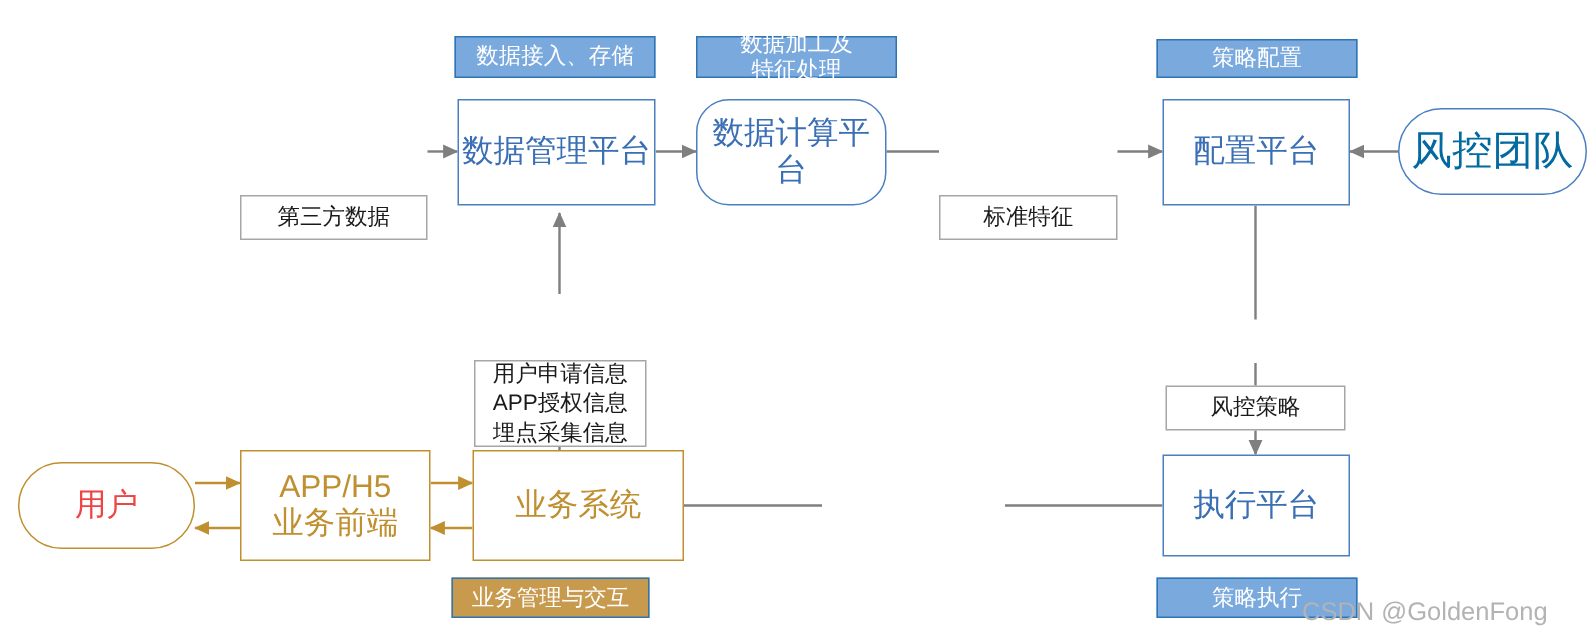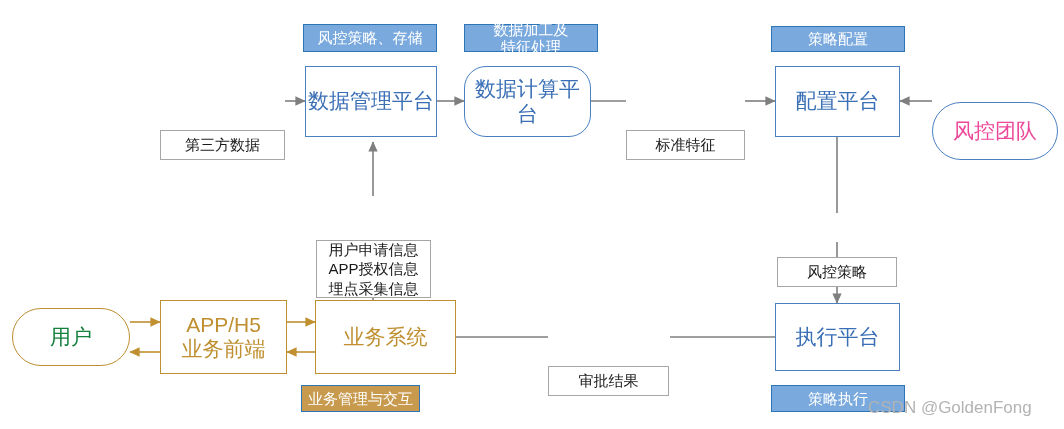--- a/index.html
+++ b/index.html
@@ -57,29 +57,28 @@
   .chip-gold{
     border:1.5px solid #2e75b6;
     background:#c79a4e;
     color:#ffffff;
     font-size:15px;
   }
   
   .pill-blue{
     border:1.5px solid #4a7fc1;
     background:#ffffff;
-    color:#ec4899;
-    font-size:21px;
+    color:#0369a1;
+    font-size:27px;
     border-radius:999px;
-    margin-top:30px;
   }
   .pill-gold{
     border:1.5px solid #bf8f30;
     background:#ffffff;
-    color:#15803d;
+    color:#ef4444;
     font-size:21px;
     border-radius:999px;
     justify-content:center;
   }
   .edges{
     position:absolute;
     left:0;top:0;
     width:1064px;height:429px;
     pointer-events:none;
   }
@@ -132,21 +131,21 @@
 
       <line x1="130" y1="322" x2="160" y2="322" marker-end="url(#arwGold)"></line>
       <line x1="160" y1="352" x2="130" y2="352" marker-end="url(#arwGold)"></line>
 
       <line x1="287" y1="322" x2="315" y2="322" marker-end="url(#arwGold)"></line>
       <line x1="315" y1="352" x2="287" y2="352" marker-end="url(#arwGold)"></line>
     </g>
   </svg>
 
   <div class="node chip-blue" style="left:303px;top:24px;width:134px;height:28px;">
-    <span class="lbl">风控策略、存储</span>
+    <span class="lbl">数据接入、存储</span>
   </div>
 
   <div class="node chip-blue" style="left:464px;top:24px;width:134px;height:28px;align-items:center;">
     <span class="lbl">数据加工及
 特征处理</span>
   </div>
 
   <div class="node chip-blue" style="left:771px;top:26px;width:134px;height:26px;">
     <span class="lbl">策略配置</span>
   </div>
@@ -191,30 +190,27 @@
 
   <div class="node box-gold" style="left:160px;top:300px;width:127px;height:74px;">
     <span class="lbl">APP/H5
 业务前端</span>
   </div>
 
   <div class="node box-gold" style="left:315px;top:300px;width:141px;height:74px;">
     <span class="lbl">业务系统</span>
   </div>
 
-  <div class="node box-plain" style="left:548px;top:322px;width:121px;height:30px;">
-    <span class="lbl">审批结果</span>
-  </div>
 
   <div class="node box-blue" style="left:775px;top:303px;width:125px;height:68px;">
     <span class="lbl">执行平台</span>
   </div>
 
 
-  <div class="node chip-gold" style="left:301px;top:385px;width:119px;height:27px;">
+  <div class="node chip-gold" style="left:301px;top:385px;width:132px;height:27px;">
     <span class="lbl">业务管理与交互</span>
   </div>
 
   <div class="node chip-blue" style="left:771px;top:385px;width:134px;height:27px;">
     <span class="lbl">策略执行</span>
   </div>
 
   <div class="watermark" style="left:868px;top:398px;">
     <span>CSDN @GoldenFong</span>
   </div>

